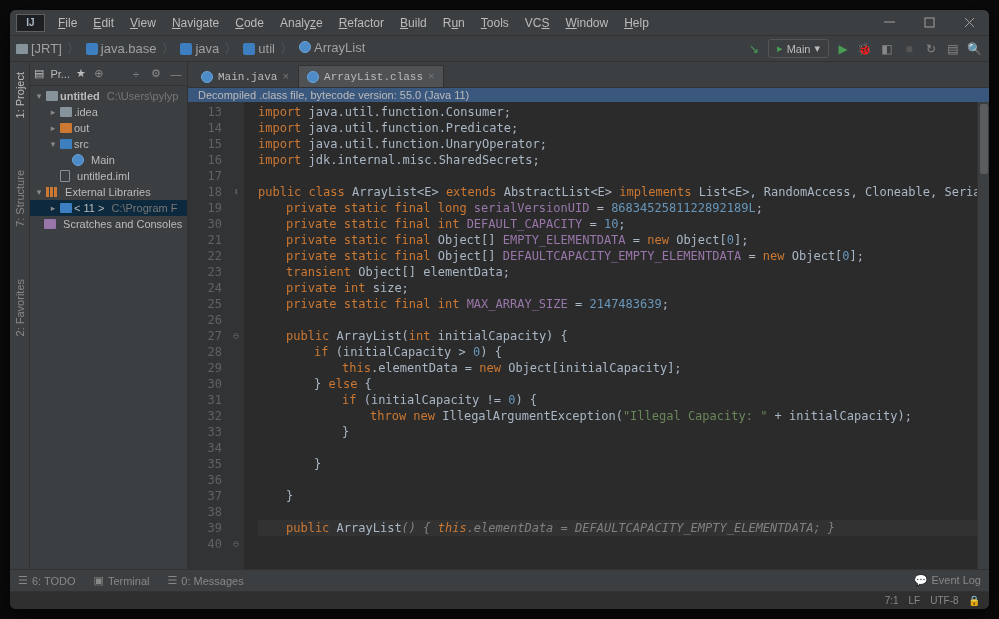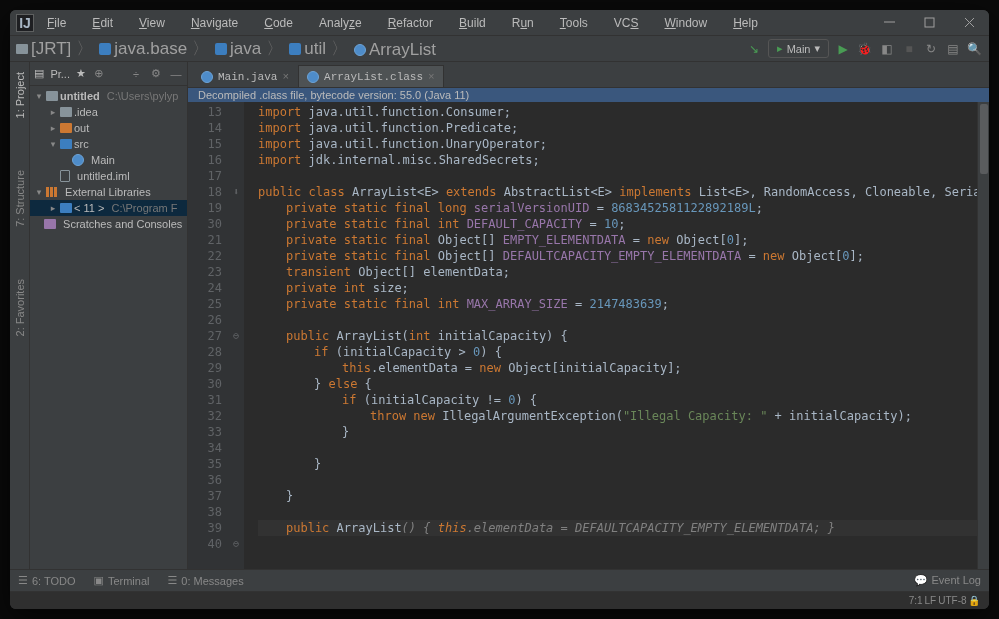--- a/index.html
+++ b/index.html
@@ -1,27 +1,27 @@
 <!DOCTYPE html>
 <html><head>
 <meta charset="utf-8">
 <style>
 * { margin:0; padding:0; box-sizing:border-box; }
 body { font-family:"Segoe UI",Arial,sans-serif; font-size:12px; background:#0a0a0a; width:999px; height:619px; overflow:hidden; position:relative; }
 .window { position:absolute; top:10px; left:10px; width:979px; height:599px; background:#3c3f41; border-radius:6px; box-shadow:0 8px 30px rgba(0,0,0,.7); display:flex; flex-direction:column; overflow:hidden; }
 .titlebar { height:26px; background:#3c3f41; display:flex; align-items:center; border-bottom:1px solid #323232; }
-.app-icon { width:18px; height:18px; margin:0 6px; background:#1e1f22; border:1px solid #5e6060; display:flex; align-items:center; justify-content:center; font-size:14px; font-weight:bold; color:#a9b7c6; }
-.menus { display:flex; gap:12px;align-items:flex-end; }
+.app-icon { width:29px; height:18px; margin:0 6px; background:#1e1f22; border:1px solid #5e6060; display:flex; align-items:center; justify-content:center; font-size:10px; font-weight:bold; color:#a9b7c6; }
+.menus { display:flex; gap:2px;align-items:flex-end; }
 .menu-item { padding:3px 7px; color:#bbbbbb; cursor:pointer; }
 .menu-item u { text-decoration:underline; }
 .win-ctrls { margin-left:auto; display:flex; }
 .win-btn { width:40px; height:26px; display:flex; align-items:center; justify-content:center; color:#a0a0a0; cursor:pointer; }
 .win-btn svg { width:11px; height:11px; }
 .navbar { height:26px; background:#3c3f41; display:flex; align-items:center; padding:0 6px; border-bottom:1px solid #323232; }
-.crumbs { display:flex; align-items:flex-end; gap:4px; font-size:17px; color:#a0a0a0; }
+.crumbs { display:flex; align-items:flex-start; gap:4px; font-size:13px; color:#a0a0a0; }
 .crumb { display:flex; align-items:center; gap:3px; }
 .crumb .sep { color:#666; margin:0 2px; }
 .pkg-ic { width:12px; height:12px; background:#3c7ebf; border-radius:2px; }
 .cls-ic { width:12px; height:12px; background:#4e8cc9; border-radius:50%; border:1px solid #6da3d6; }
 .nav-right { margin-left:auto; display:flex; align-items:center; gap:6px; }
 .run-config { display:flex; align-items:center; gap:4px; border:1px solid #555; padding:2px 8px; border-radius:3px; color:#bbb; font-size:11px; }
 .tool-ic { width:16px; height:16px; display:flex; align-items:center; justify-content:center; cursor:pointer; }
 .body { flex:1; display:flex; min-height:0; }
 .left-tabs { width:20px; background:#3c3f41; border-right:1px solid #323232; display:flex; flex-direction:column; align-items:center; padding-top:4px; gap:40px; }
 .vtab { writing-mode:vertical-rl; transform:rotate(180deg); color:#888; font-size:11px; padding:6px 2px; cursor:pointer; display:flex; align-items:center; gap:4px; }
@@ -57,21 +57,21 @@
 .kw { color:#cc7832; }
 .str { color:#6a8759; }
 .num { color:#6897bb; }
 .cmt { color:#808080; font-style:italic; }
 .scrollbar { width:12px; background:#3c3f41; border-left:1px solid #323232; }
 .sb-thumb { width:8px; margin:2px auto; height:70px; background:#5a5c5e; border-radius:2px; }
 .statusbar { height:22px; background:#3c3f41; border-top:1px solid #323232; display:flex; align-items:center; padding:0 8px; color:#888; font-size:11px; }
 .status-left { display:flex; gap:18px; }
 .status-left span { display:flex; align-items:center; gap:4px; cursor:pointer; }
 .status-right { margin-left:auto; display:flex; align-items:center; gap:10px; }
-.footer { height:18px; background:#2f2f2f; border-top:1px solid #323232; display:flex; align-items:center; justify-content:flex-end; padding:0 8px; color:#888; font-size:10px; gap:2px; }
+.footer { height:18px; background:#2f2f2f; border-top:1px solid #323232; display:flex; align-items:center; justify-content:flex-end; padding:0 8px; color:#888; font-size:10px; gap:10px; }
 </style>
 </head>
 <body>
 
 <div class="window">
 
   <div class="titlebar">
     <div class="app-icon">IJ</div>
     <div class="menus">
       <div class="menu-item"><u>F</u>ile</div>

